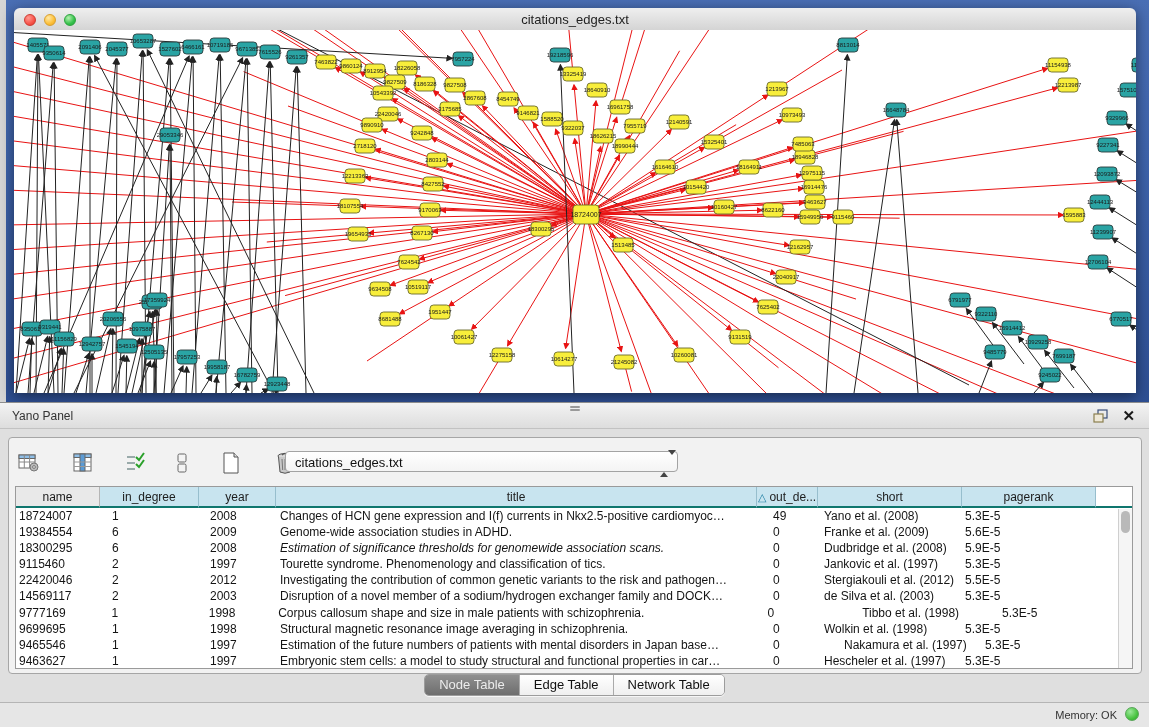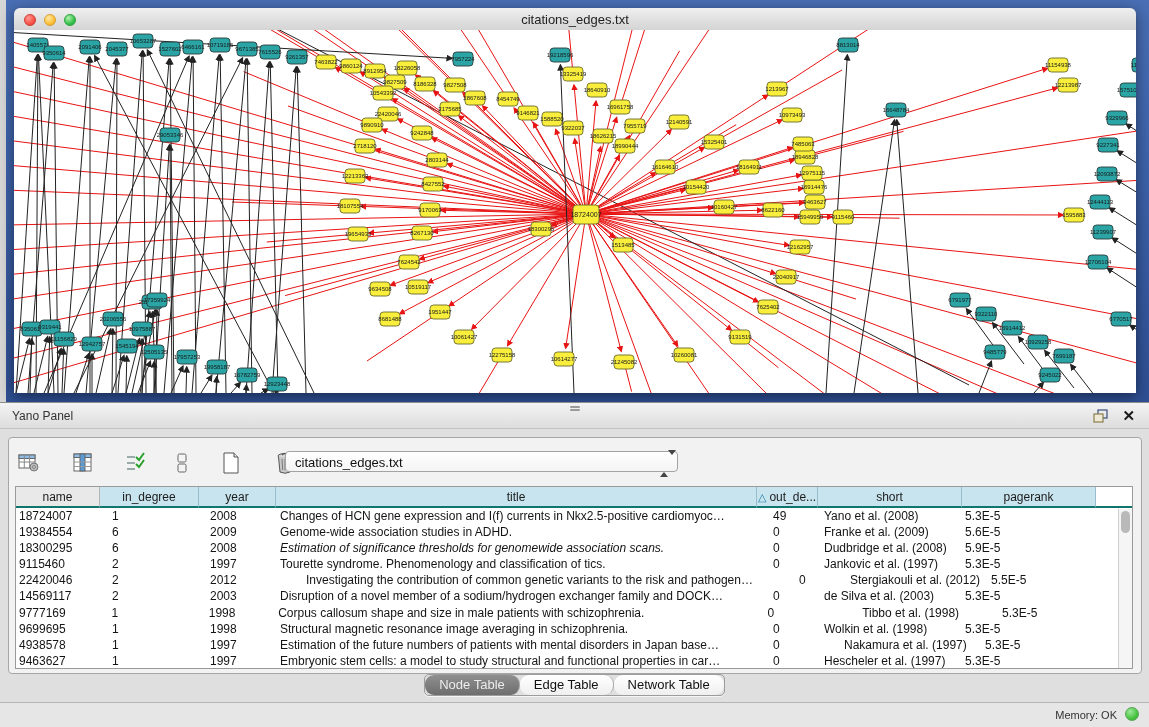--- a/index.html
+++ b/index.html
@@ -59,21 +59,21 @@
   .trow{display:flex;height:16.1px;cursor:default;}
   .td{box-sizing:border-box;font-size:12px;color:#141414;white-space:nowrap;overflow:hidden;
       text-overflow:ellipsis;line-height:16px;}
   .vscroll{position:absolute;right:0;top:22px;width:13px;height:160px;background:#F5F5F5;border-left:1px solid #CFCFCF;}
   .vthumb{position:absolute;left:1.5px;top:2px;width:9px;height:22px;background:#B9B9B9;border-radius:5px;}
   
   .tabbar{position:absolute;left:0;top:674px;width:1149px;display:flex;justify-content:center;}
   .seg{display:flex;border:1px solid #9c9c9c;border-radius:5px;overflow:hidden;height:20px;
        box-shadow:0 1px 0 rgba(255,255,255,.7);}
   .seg .tab{padding:0 14px;font-size:13px;line-height:20px;background:linear-gradient(180deg,#FFFFFF,#EFEFEF);
-            color:#111;border-right:1px solid #aaa;cursor:pointer;border-radius:9px;}
+            color:#111;border-right:1px solid #aaa;cursor:pointer;}
   .seg .tab:last-child{border-right:none;}
   .seg .tab.active{background:linear-gradient(180deg,#8f8f8f,#6e6e6e);color:#ececec;}
   
   .statusbar{position:absolute;left:0;top:702px;width:1149px;height:25px;background:#E6E6E6;
              border-top:1px solid #b5b5b5;box-sizing:border-box;}
   .mem{position:absolute;right:32px;top:6px;font-size:11px;color:#333;}
   .mem-dot{position:absolute;right:10px;top:4px;width:14px;height:14px;border-radius:50%;
            background:radial-gradient(circle at 35% 30%,#9ce89a,#44c13c 65%,#2f9e2f);border:1px solid #57a557;box-sizing:border-box;}
 </style>
 </head>
@@ -896,21 +896,21 @@
           <div class="td" style="width: 77px; padding-left: 11px;">1997</div>
           <div class="td" style="width: 481px; padding-left: 4px;">Tourette syndrome. Phenomenology and classification of tics.</div>
           <div class="td" style="width: 61px; padding-left: 16px;">0</div>
           <div class="td" style="width: 144px; padding-left: 6px;">Jankovic et al. (1997)</div>
           <div class="td" style="width: 134px; padding-left: 3px;">5.3E-5</div>
         </div>
         <div class="trow">
           <div class="td" style="width: 84px; padding-left: 3px;">22420046</div>
           <div class="td" style="width: 99px; padding-left: 12px;">2</div>
           <div class="td" style="width: 77px; padding-left: 11px;">2012</div>
-          <div class="td" style="width: 481px; padding-left: 4px; margin-left: 26px;">Investigating the contribution of common genetic variants to the risk and pathogen…</div>
+          <div class="td" style="width: 481px; padding-left: 4px;">Investigating the contribution of common genetic variants to the risk and pathogen…</div>
           <div class="td" style="width: 61px; padding-left: 16px;">0</div>
           <div class="td" style="width: 144px; padding-left: 6px;">Stergiakouli et al. (2012)</div>
           <div class="td" style="width: 134px; padding-left: 3px;">5.5E-5</div>
         </div>
         <div class="trow">
           <div class="td" style="width: 84px; padding-left: 3px;">14569117</div>
           <div class="td" style="width: 99px; padding-left: 12px;">2</div>
           <div class="td" style="width: 77px; padding-left: 11px;">2003</div>
           <div class="td" style="width: 481px; padding-left: 4px;">Disruption of a novel member of a sodium/hydrogen exchanger family and DOCK…</div>
           <div class="td" style="width: 61px; padding-left: 16px;">0</div>
@@ -929,21 +929,21 @@
         <div class="trow">
           <div class="td" style="width: 84px; padding-left: 3px;">9699695</div>
           <div class="td" style="width: 99px; padding-left: 12px;">1</div>
           <div class="td" style="width: 77px; padding-left: 11px;">1998</div>
           <div class="td" style="width: 481px; padding-left: 4px;">Structural magnetic resonance image averaging in schizophrenia.</div>
           <div class="td" style="width: 61px; padding-left: 16px;">0</div>
           <div class="td" style="width: 144px; padding-left: 6px;">Wolkin et al. (1998)</div>
           <div class="td" style="width: 134px; padding-left: 3px;">5.3E-5</div>
         </div>
         <div class="trow">
-          <div class="td" style="width: 84px; padding-left: 3px;">4938578</div>
+          <div class="td" style="width: 84px; padding-left: 3px;">9465546</div>
           <div class="td" style="width: 99px; padding-left: 12px;">1</div>
           <div class="td" style="width: 77px; padding-left: 11px;">1997</div>
           <div class="td" style="width: 481px; padding-left: 4px;">Estimation of the future numbers of patients with mental disorders in Japan base…</div>
           <div class="td" style="width: 61px; padding-left: 16px;">0</div>
           <div class="td" style="width: 144px; padding-left: 6px; margin-left: 20px;">Nakamura et al. (1997)</div>
           <div class="td" style="width: 134px; padding-left: 3px;">5.3E-5</div>
         </div>
         <div class="trow">
           <div class="td" style="width: 84px; padding-left: 3px;">9463627</div>
           <div class="td" style="width: 99px; padding-left: 12px;">1</div>

